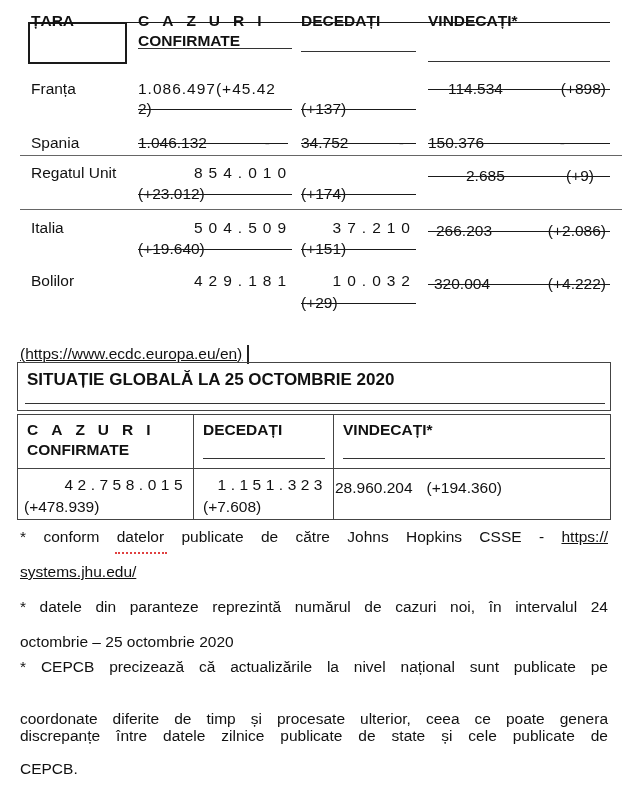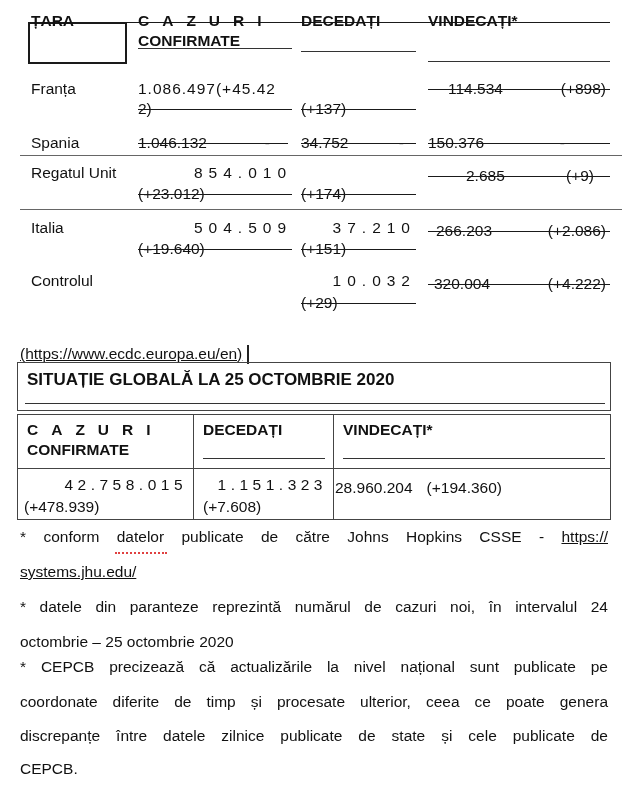--- a/index.html
+++ b/index.html
@@ -86,21 +86,22 @@
   <div class="abs" style="left:31px;top:219px">Italia</div>
   <div class="abs ra" style="left:138px;top:219px;width:154px;letter-spacing:6px">504.509</div>
   <div class="abs strike" style="left:138px;top:240px;width:154px"><span>(+19.640)</span></div>
   <div class="abs ra" style="left:301px;top:219px;width:115px;letter-spacing:6px">37.210</div>
   <div class="abs strike" style="left:301px;top:240px;width:115px"><span>(+151)</span></div>
   <div class="abs flex strike" style="left:428px;top:222px;width:182px;padding:0 4px 0 8px">
     <span>266.203</span>
     <span>(+2.086)</span>
   </div>
 
-  <div class="abs" style="left:31px;top:272px">Controlul</div>
+  <div class="abs" style="left:31px;top:272px">Bolilor</div>
+  <div class="abs ra" style="left:138px;top:272px;width:154px;letter-spacing:6px">429.181</div>
   <div class="abs ra" style="left:301px;top:272px;width:115px;letter-spacing:6px">10.032</div>
   <div class="abs strike" style="left:301px;top:294px;width:115px"><span>(+29)</span></div>
   <div class="abs flex strike" style="left:428px;top:275px;width:182px;padding:0 4px 0 6px">
     <span>320.004</span>
     <span>(+4.222)</span>
   </div>
 
   <div class="abs" style="left:20px;top:345px">
     <a class="doclink">(https://www.ecdc.europa.eu/en)</a><span class="cursor-bar"></span>
   </div>
@@ -140,17 +141,17 @@
   </div>
   <div class="abs squiggle" style="left:115px;top:552px;width:52px"></div>
   <div class="abs" style="left:20px;top:563px">
     <a class="doclink">systems.jhu.edu/</a>
   </div>
 
   <div class="abs just" style="left:20px;top:598px;width:588px">* datele din paranteze reprezintă numărul de cazuri noi, în intervalul 24</div>
   <div class="abs" style="left:20px;top:633px">octombrie – 25 octombrie 2020</div>
 
   <div class="abs just" style="left:20px;top:658px;width:588px">* CEPCB precizează că actualizările la nivel național sunt publicate pe</div>
-  <div class="abs just" style="left:20px;top:693px;width:588px">coordonate diferite de timp și procesate ulterior, ceea ce poate genera</div>
+  <div class="abs just" style="left:20px;top:710px;width:588px">coordonate diferite de timp și procesate ulterior, ceea ce poate genera</div>
   <div class="abs just" style="left:20px;top:727px;width:588px">discrepanțe între datele zilnice publicate de state și cele publicate de</div>
   <div class="abs" style="left:20px;top:760px">CEPCB.</div>
 
 </div>
 
 </body></html>

